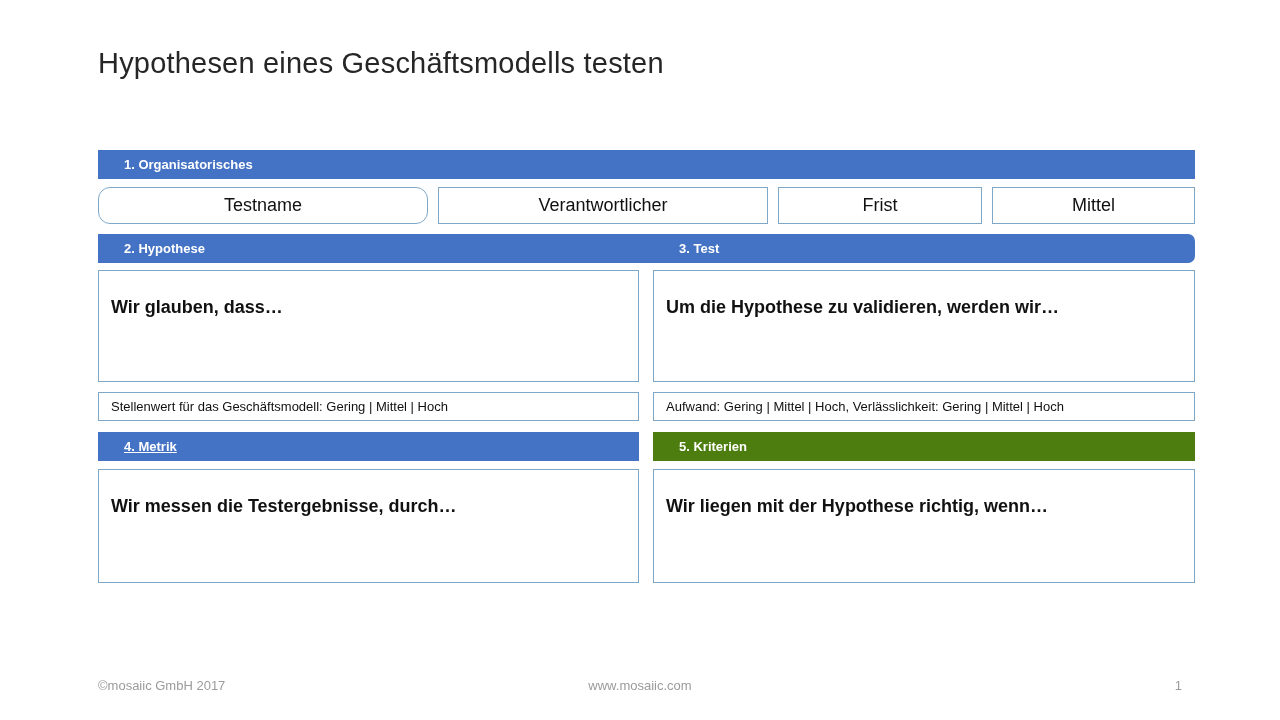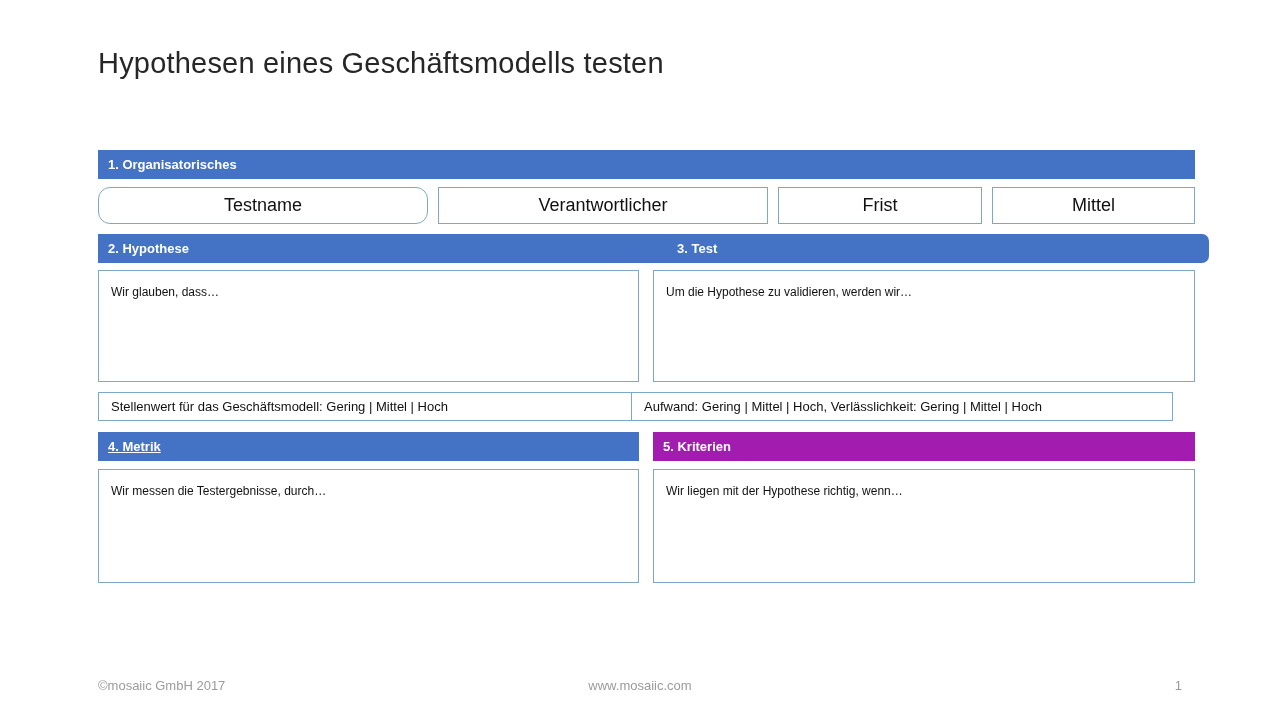--- a/index.html
+++ b/index.html
@@ -22,39 +22,40 @@
     white-space: nowrap;
   }
   .bar {
     position: absolute;
     height: 29px;
     background: #4472c4;
     color: #ffffff;
     font-size: 13px;
     font-weight: 700;
     line-height: 29px;
-    padding-left: 10px;
+    padding-left: 26px;
     box-sizing: border-box;
   }
   .box {
     position: absolute;
     background: #ffffff;
     border: 1px solid #7fa8c8;
     box-sizing: border-box;
     color: #111111;
   }
   .field-box {
     height: 37px;
     font-size: 18px;
     line-height: 35px;
     text-align: center;
   }
   .body-box {
-    font-size: 12px;
-    padding: 14px 12px;
+    font-size: 18px;
+    padding: 26px 12px;
+    font-weight: bold;
   }
   .note-box {
     height: 29px;
     font-size: 13px;
     line-height: 27px;
     padding-left: 12px;
   }
   .footer-text {
     position: absolute;
     top: 678px;
@@ -84,27 +85,27 @@
 
   <div class="box field-box" style="left: 98px; top: 187px; width: 330px; border-color: rgb(127, 168, 200); border-radius: 12px;">Testname</div>
   <div class="box field-box" style="left: 778px; top: 187px; width: 204px; border-color: rgb(127, 168, 200);">Frist</div>
   <div class="box field-box" style="left: 438px; top: 187px; width: 330px; border-color: rgb(127, 168, 200);">Verantwortlicher</div>
   <div class="box field-box" style="left: 992px; top: 187px; width: 203px; border-color: rgb(127, 168, 200);">Mittel</div>
 
   <div class="bar" style="left: 98px; top: 234px; width: 633px; background: rgb(68, 114, 196);">2. Hypothese</div>
   <div class="box body-box" style="left: 98px; top: 270px; width: 541px; height: 112px; border-color: rgb(127, 168, 200);">Wir glauben, dass…</div>
   <div class="box note-box" style="left: 98px; top: 392px; width: 541px; border-color: rgb(127, 168, 200);">Stellenwert für das Geschäftsmodell: Gering | Mittel | Hoch</div>
 
-  <div class="bar" style="left: 667px; top: 234px; width: 542px; background: rgb(68, 114, 196); border-radius: 7px;">3. Test</div>
+  <div class="bar" style="left: 653px; top: 234px; width: 542px; background: rgb(68, 114, 196); border-radius: 7px;">3. Test</div>
   <div class="box body-box" style="left: 653px; top: 270px; width: 542px; height: 112px; border-color: rgb(127, 168, 200);">Um die Hypothese zu validieren, werden wir…</div>
-  <div class="box note-box" style="left: 631px; top: 392px; width: 542px; border-color: rgb(127, 168, 200);">Aufwand: Gering | Mittel | Hoch, Verlässlichkeit: Gering | Mittel | Hoch</div>
+  <div class="box note-box" style="left: 653px; top: 392px; width: 542px; border-color: rgb(127, 168, 200);">Aufwand: Gering | Mittel | Hoch, Verlässlichkeit: Gering | Mittel | Hoch</div>
 
   <div class="bar" style="left: 98px; top: 432px; width: 541px; background: rgb(68, 114, 196); text-decoration: underline;">4. Metrik</div>
   <div class="box body-box" style="left: 98px; top: 469px; width: 541px; height: 114px; border-color: rgb(127, 168, 200);">Wir messen die Testergebnisse, durch…</div>
 
-  <div class="bar" style="left: 653px; top: 432px; width: 542px; background: #a21caf;">5. Kriterien</div>
+  <div class="bar" style="left: 653px; top: 432px; width: 542px; background: #4d7c0f;">5. Kriterien</div>
   <div class="box body-box" style="left: 653px; top: 469px; width: 542px; height: 114px; border-color: rgb(127, 168, 200);">Wir liegen mit der Hypothese richtig, wenn…</div>
 
   <div class="footer-text" style="left: 98px; color: rgb(155, 155, 155);">©mosaiic GmbH 2017</div>
   <div class="footer-text footer-center" style="color: rgb(155, 155, 155);">www.mosaiic.com</div>
   <div class="footer-text footer-right" style="color: rgb(155, 155, 155);">1</div>
 
 </div>
 
 </body></html>

